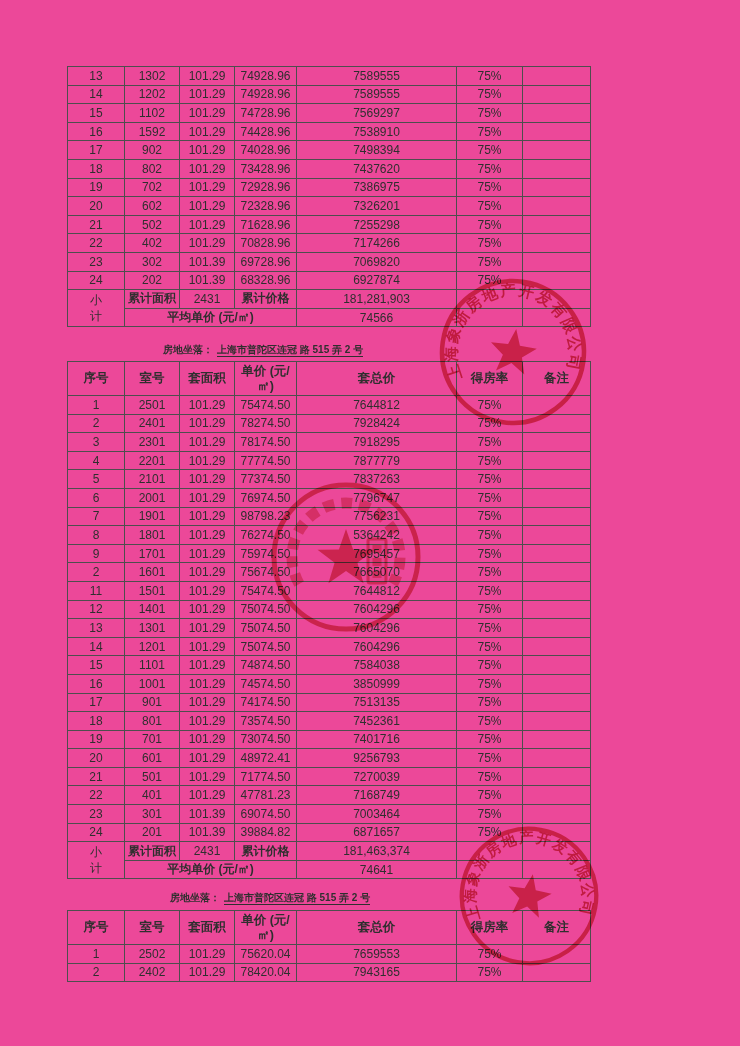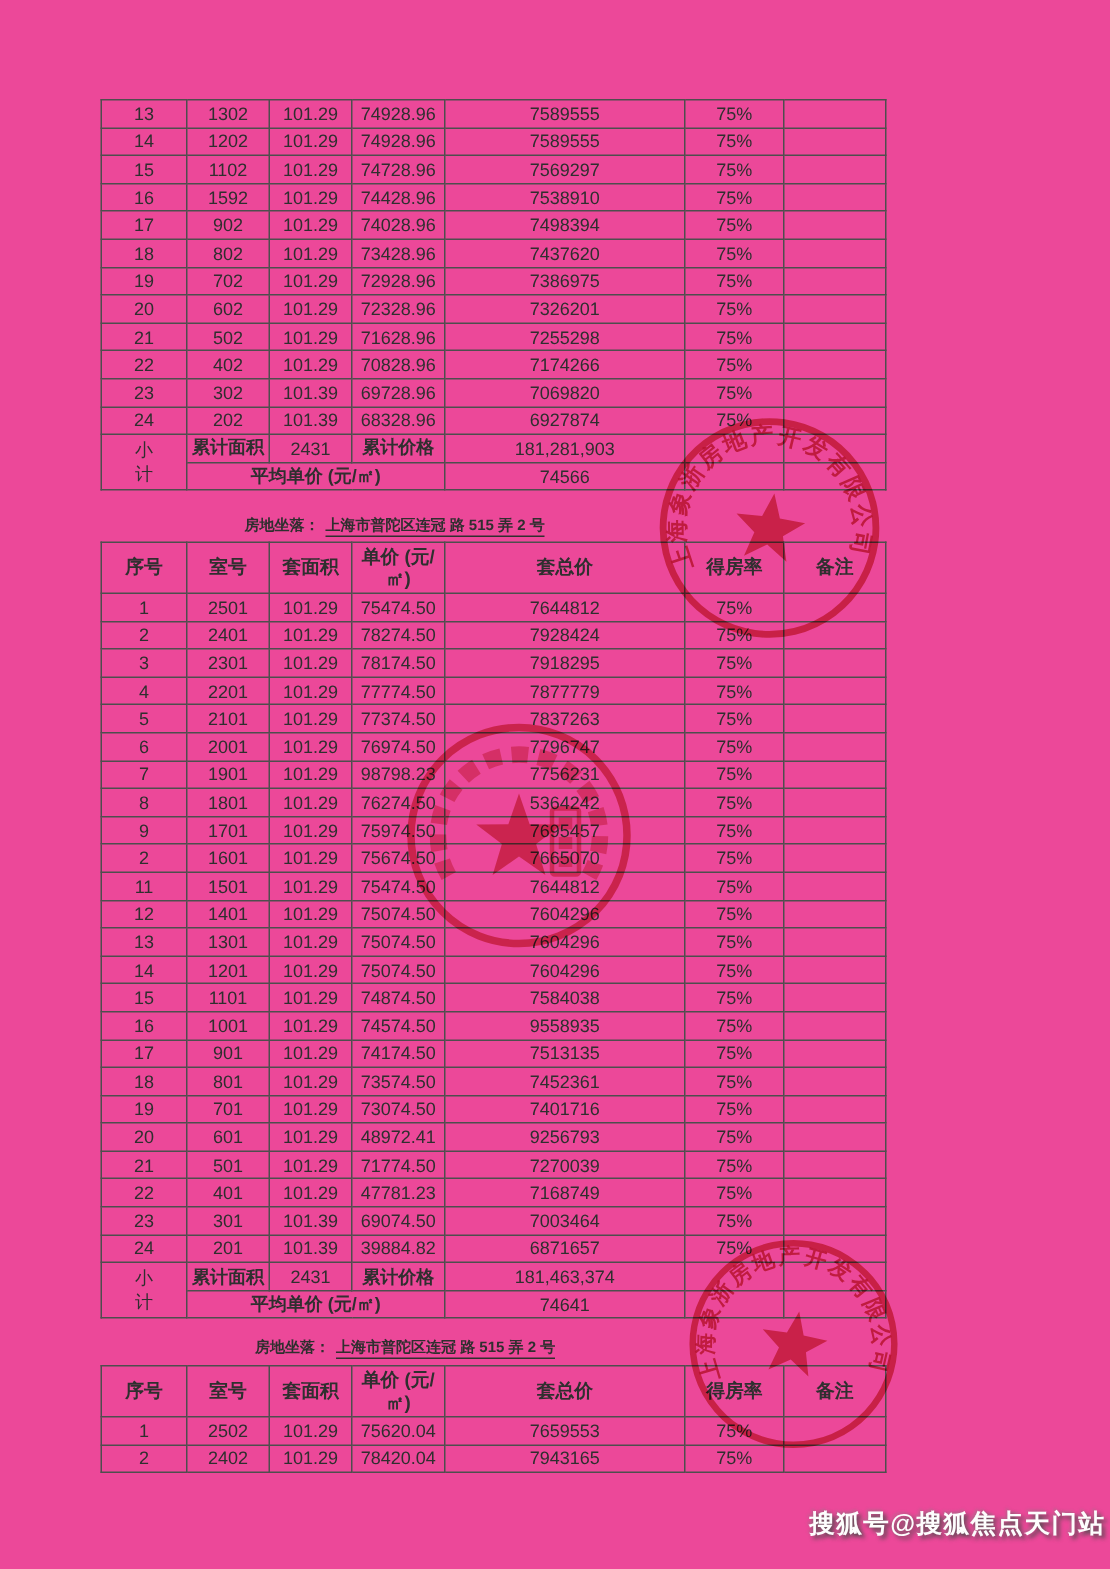--- a/index.html
+++ b/index.html
@@ -353,21 +353,21 @@
           <td>7584038</td>
           <td>75%</td>
           <td></td>
         </tr>
 
         <tr>
           <td>16</td>
           <td>1001</td>
           <td>101.29</td>
           <td>74574.50</td>
-          <td>9558935</td>
+          <td>3850999</td>
           <td>75%</td>
           <td></td>
         </tr>
 
         <tr>
           <td>17</td>
           <td>901</td>
           <td>101.29</td>
           <td>74174.50</td>
           <td>7513135</td>
@@ -528,15 +528,14 @@
     <line x1="109" y1="66" x2="109" y2="99" stroke="rgba(201,58,64,0.5)" stroke-width="9" stroke-dasharray="8 5"></line>
   </svg>
 
   <svg class="seal" style="left:457px;top:824px;transform:rotate(10deg)" width="144" height="144" viewBox="0 0 150 150">
     <circle cx="75" cy="75" r="70" fill="none" stroke="rgba(201,58,64,0.8)" stroke-width="4.5"></circle>
     <polygon points="75,52 80.9,67.9 97.8,68.6 84.5,79.1 89.1,95.4 75,86 60.9,95.4 65.5,79.1 52.2,68.6 69.1,67.9" fill="rgba(201,58,64,0.78)"></polygon>
     <path id="arc3" d="M 29.1,107.1 A 56,56 0 1 1 120.9,107.1" fill="none"></path>
     <text font-size="15" letter-spacing="2" fill="rgba(193,44,56,0.85)"><textPath href="#arc3">上海象浙房地产开发有限公司</textPath></text>
   </svg>
 
-  <div class="watermark">搜狐号@搜狐焦点天门站</div>
 
 </div>
 
 </body></html>

